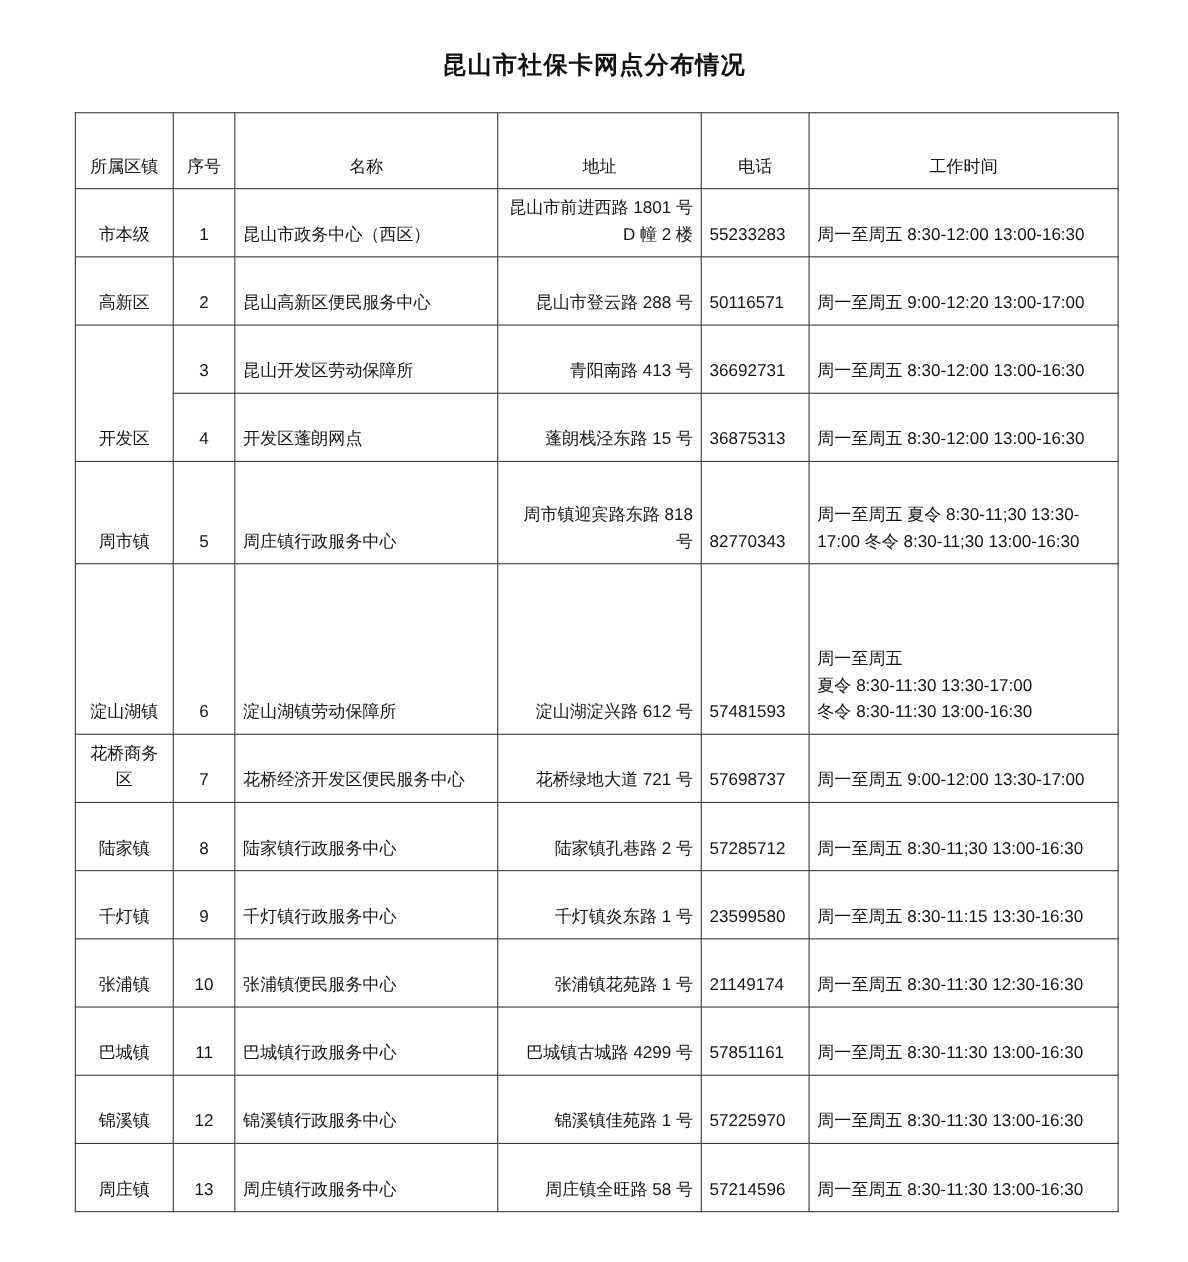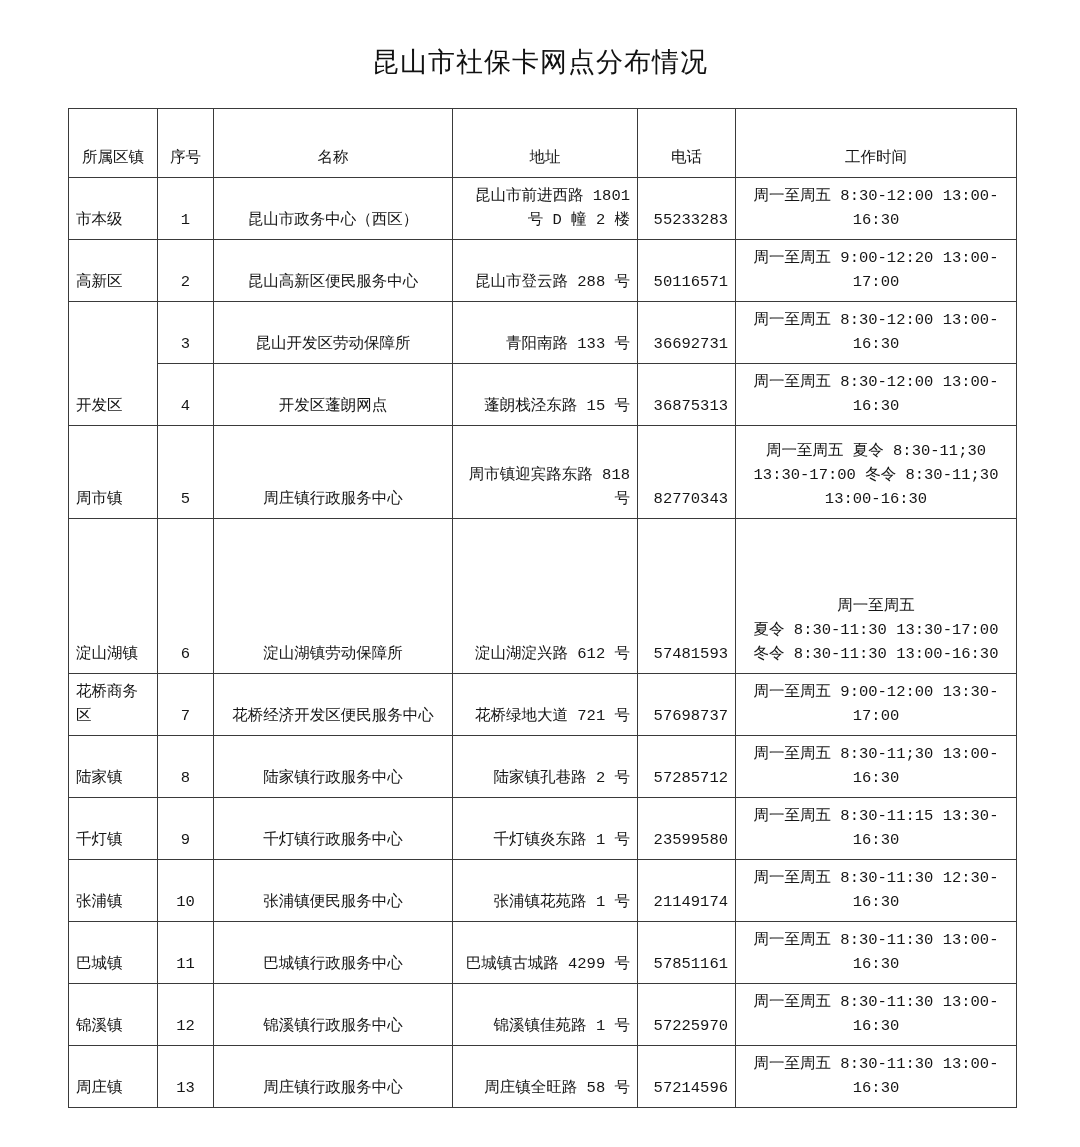--- a/index.html
+++ b/index.html
@@ -15,40 +15,40 @@
     overflow: hidden;
   }
   .page {
     position: relative;
     width: 1080px;
     height: 1147px;
     background: #ffffff;
   }
   .doc-title {
     text-align: center;
-    font-size: 27px;
-    font-weight: normal;
+    font-size: 22px;
+    font-weight: bold;
     letter-spacing: 1px;
     margin: 0;
     padding-top: 44px;
     padding-bottom: 0;
     color: #111111;
     font-family: "Liberation Sans", "DejaVu Sans", sans-serif;
   }
   .table-wrap {
     margin-top: 28px;
     margin-left: 68px;
     width: 948px;
   }
   table.grid {
     border-collapse: collapse;
     table-layout: fixed;
     width: 948px;
     font-size: 15.5px;
-    font-family: Liberation Mono, monospace;
+    font-family: Liberation Sans, sans-serif;
   }
   table.grid td, table.grid th {
     border: 1px solid #3a3a3a;
     padding: 5px 7px 7px 7px;
     vertical-align: bottom;
     line-height: 1.55;
     font-weight: normal;
     color: #151515;
     word-wrap: break-word;
     overflow-wrap: break-word;
@@ -62,33 +62,34 @@
   col.c-hours  { width: 281px; }
 
   th.hdr {
     text-align: center;
     vertical-align: middle;
     height: 56px;
     font-size: 15.5px;
     padding: 4px 5px;
   }
   td.region {
+    text-align: center;
     vertical-align: middle;
   }
   td.seq {
     text-align: center;
   }
   td.name, td.addr, td.hours {
-    text-align: center;
+    text-align: left;
   }
   td.addr {
     text-align: right;
   }
   td.phone {
-    text-align: right;
+    text-align: left;
   }
   td.hours {
     vertical-align: top;
     padding-top: 7px;
   }
   .r1 { height: 62px; }
   .r2 { height: 62px; }
   .r3 { height: 62px; }
   .r4 { height: 62px; }
   .r5 { height: 93px; }
@@ -145,21 +146,21 @@
           <td class="name">昆山高新区便民服务中心</td>
           <td class="addr">昆山市登云路 288 号</td>
           <td class="phone">50116571</td>
           <td class="hours">周一至周五 9:00-12:20 13:00-17:00</td>
         </tr>
 
         <tr class="r3">
           <td class="region" rowspan="2">开发区</td>
           <td class="seq">3</td>
           <td class="name">昆山开发区劳动保障所</td>
-          <td class="addr">青阳南路 133 号</td>
+          <td class="addr">青阳南路 413 号</td>
           <td class="phone">36692731</td>
           <td class="hours">周一至周五 8:30-12:00 13:00-16:30</td>
         </tr>
 
         <tr class="r4">
           <td class="seq">4</td>
           <td class="name">开发区蓬朗网点</td>
           <td class="addr">蓬朗栈泾东路 15 号</td>
           <td class="phone">36875313</td>
           <td class="hours">周一至周五 8:30-12:00 13:00-16:30</td>

